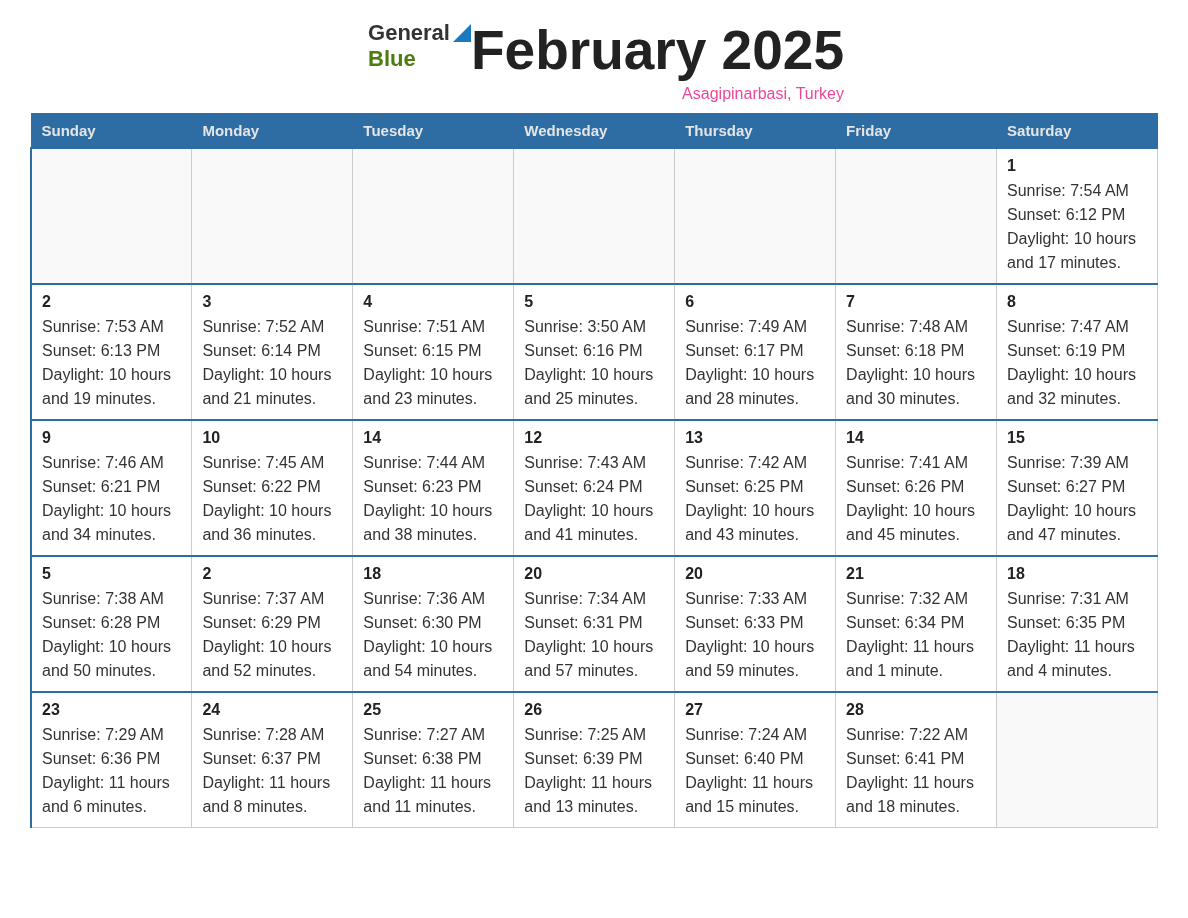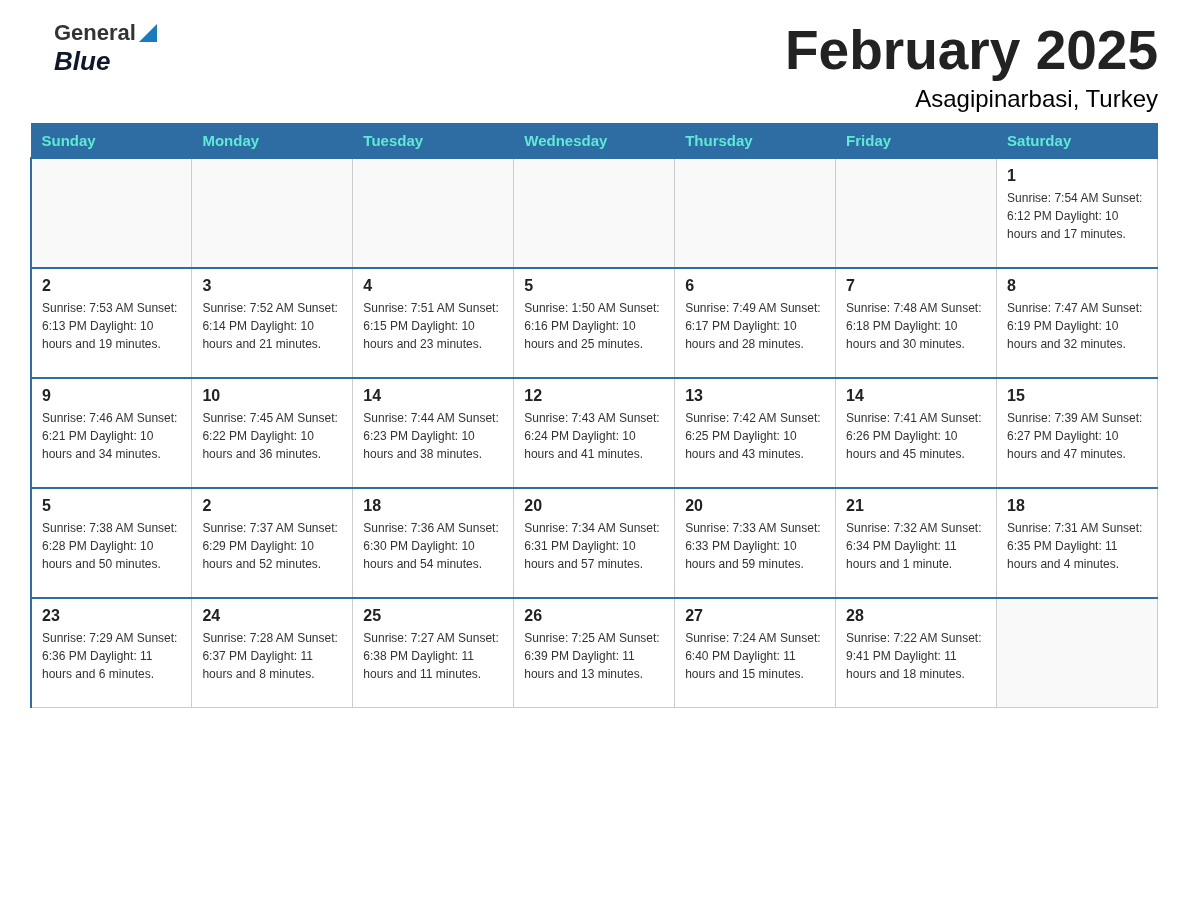--- a/index.html
+++ b/index.html
@@ -5,58 +5,57 @@
     * { box-sizing: border-box; margin: 0; padding: 0; }
     body {
       font-family: Arial, sans-serif;
       background: #fff;
       padding: 20px 30px;
       width: 1188px;
       min-height: 918px;
     }
     .header {
       display: flex;
-      justify-content: space-between;
+      justify-content: center;
       align-items: flex-start;
       margin-bottom: 10px;
       margin-left: 24px;
     }
     .logo-text-general {
       font-size: 22px;
       font-weight: bold;
       color: #333;
     }
     .logo-text-blue {
-      font-size: 26px;
-      font-weight: bold;
-      color: #0f172a;
-      font-style: italic;
+      font-size: 22px;
+      font-weight: bold;
+      color: #4d7c0f;
     }
     .title-block {
       text-align: right;
     }
     .month-title {
       font-size: 55px;
       font-weight: bold;
       color: #222;
       line-height: 1.1;
     }
     .location-title {
-      font-size: 24px;
-      color: #000000;
+      font-size: 16px;
+      color: #ec4899;
       margin-top: 4px;
     }
     table {
       width: 100%;
       border-collapse: collapse;
       table-layout: fixed;
     }
     thead th {
       background-color: #2e6da4;
-      color: #5eead4;
+      color: #e5e5e5;
       font-size: 15px;
       font-weight: bold;
       padding: 8px 10px;
       text-align: left;
       border: 1px solid #2e6da4;
     }
     tbody td {
       vertical-align: top;
       padding: 8px 10px;
       border: 1px solid #ccc;
@@ -64,21 +63,21 @@
       color: #333;
       height: 110px;
     }
     .day-number {
       font-size: 16px;
       font-weight: bold;
       color: #222;
       margin-bottom: 4px;
     }
     .day-info {
-      font-size: 12px;
+      font-size: 16px;
       color: #333;
       line-height: 1.5;
     }
     tbody tr td:first-child {
       border-left: 2px solid #2e6da4;
     }
     tbody tr {
       border-top: 2px solid #2e6da4;
     }
     .empty-cell {
@@ -164,21 +163,21 @@
 Daylight: 10 hours and 21 minutes.</div>
         </td>
         <td>
           <div class="day-number">4</div>
           <div class="day-info">Sunrise: 7:51 AM
 Sunset: 6:15 PM
 Daylight: 10 hours and 23 minutes.</div>
         </td>
         <td>
           <div class="day-number">5</div>
-          <div class="day-info">Sunrise: 1:50 AM
+          <div class="day-info">Sunrise: 3:50 AM
 Sunset: 6:16 PM
 Daylight: 10 hours and 25 minutes.</div>
         </td>
         <td>
           <div class="day-number">6</div>
           <div class="day-info">Sunrise: 7:49 AM
 Sunset: 6:17 PM
 Daylight: 10 hours and 28 minutes.</div>
         </td>
         <td>
@@ -309,19 +308,19 @@
         </td>
         <td>
           <div class="day-number">27</div>
           <div class="day-info">Sunrise: 7:24 AM
 Sunset: 6:40 PM
 Daylight: 11 hours and 15 minutes.</div>
         </td>
         <td>
           <div class="day-number">28</div>
           <div class="day-info">Sunrise: 7:22 AM
-Sunset: 9:41 PM
+Sunset: 6:41 PM
 Daylight: 11 hours and 18 minutes.</div>
         </td>
         <td class="empty-cell"></td>
       </tr>
     </tbody>
 </table>
 
 </body></html>

